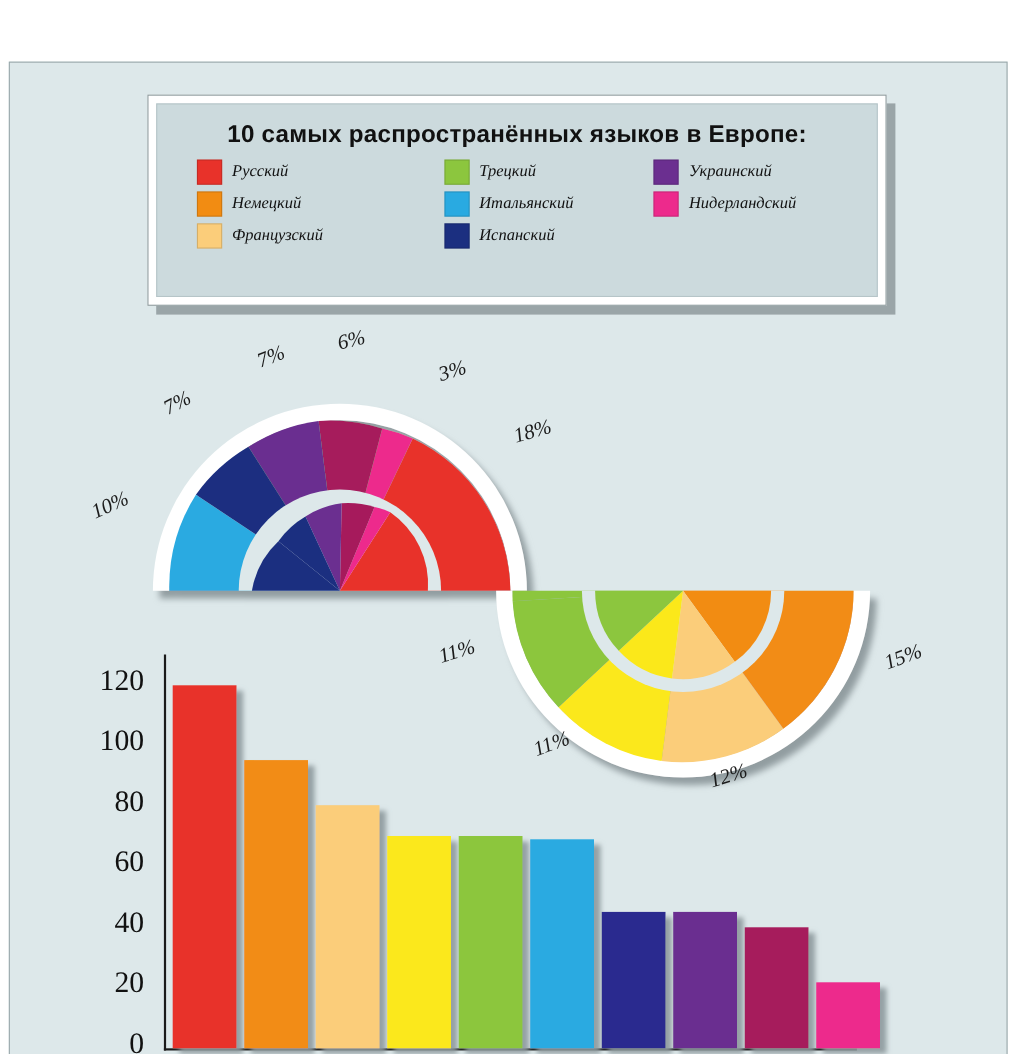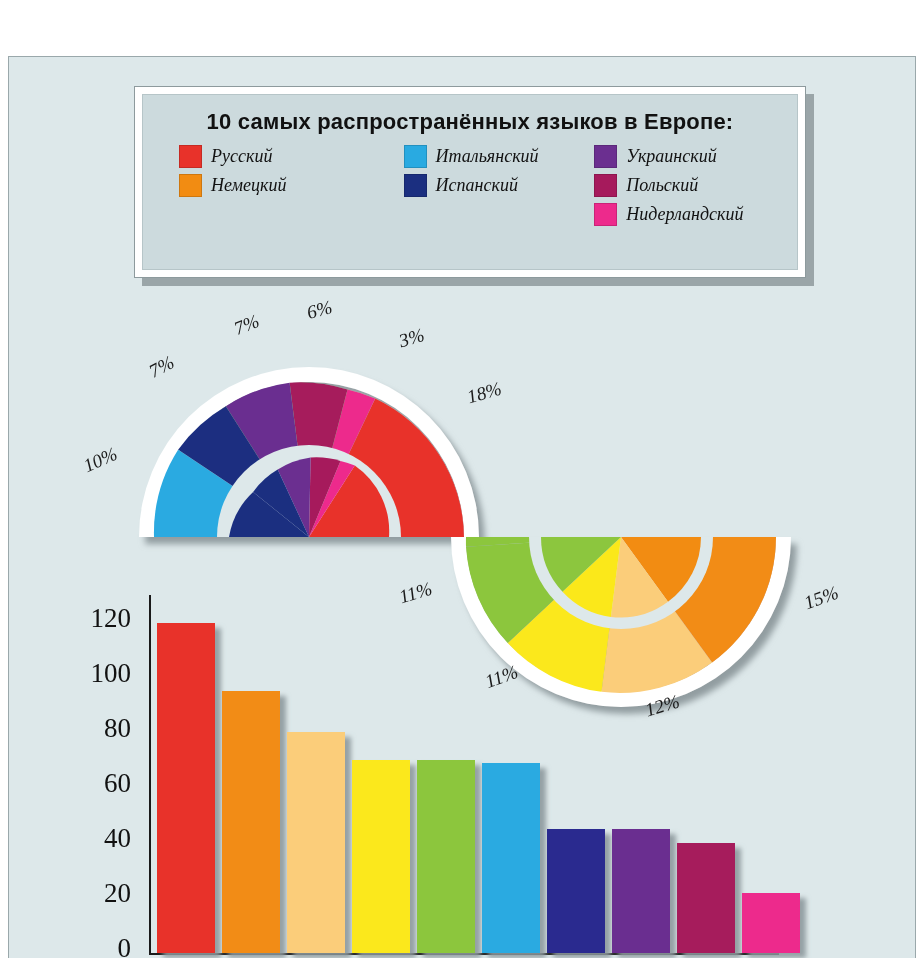--- a/index.html
+++ b/index.html
@@ -44,21 +44,21 @@
     display:flex;flex-direction:row;gap:0px;padding-left:22px;
   }
   .legend-col{display:flex;flex-direction:column;gap:6px;}
   .legend-col:nth-child(1){width:238px;}
   .legend-col:nth-child(2){width:202px;}
   .legend-col:nth-child(3){width:200px;}
   .legend-item{display:flex;align-items:center;gap:9px;}
   .swatch{width:21px;height:21px;display:inline-block;border:1px solid rgba(0,0,0,0.15);}
   .legend-label{
     font-family:"Liberation Serif", serif;
-    font-size:18px;color:#111;font-style:italic;
+    font-size:15px;color:#111;font-style:italic;
   }
   
   #fan{
     position:absolute;left:0;top:225px;width:906px;height:470px;
   }
   .pct{
     position:absolute;
     font-family:"Liberation Serif", serif;
     font-style:italic;
     font-size:19px;
@@ -105,41 +105,45 @@
 
         <div class="legend-col">
           <div class="legend-item">
             <span class="swatch" style="background:#e8322a"></span>
             <span class="legend-label">Русский</span>
           </div>
           <div class="legend-item">
             <span class="swatch" style="background:#f28c12"></span>
             <span class="legend-label">Немецкий</span>
           </div>
+          <div class="legend-item">
+            <span class="swatch" style="background:#fbcd7a"></span>
+            <span class="legend-label">Французский</span>
+          </div>
         </div>
 
         <div class="legend-col">
+          <div class="legend-item">
+            <span class="swatch" style="background:#8cc63e"></span>
+            <span class="legend-label">Трецкий</span>
+          </div>
           <div class="legend-item">
             <span class="swatch" style="background:#29aae1"></span>
             <span class="legend-label">Итальянский</span>
           </div>
           <div class="legend-item">
             <span class="swatch" style="background:#1b2f80"></span>
             <span class="legend-label">Испанский</span>
           </div>
         </div>
 
         <div class="legend-col">
           <div class="legend-item">
             <span class="swatch" style="background:#6b2f90"></span>
             <span class="legend-label">Украинский</span>
-          </div>
-          <div class="legend-item">
-            <span class="swatch" style="background:#a61a5c"></span>
-            <span class="legend-label">Польский</span>
           </div>
           <div class="legend-item">
             <span class="swatch" style="background:#ed2a8c"></span>
             <span class="legend-label">Нидерландский</span>
           </div>
         </div>
 
       </div>
     </div>
   </div>

